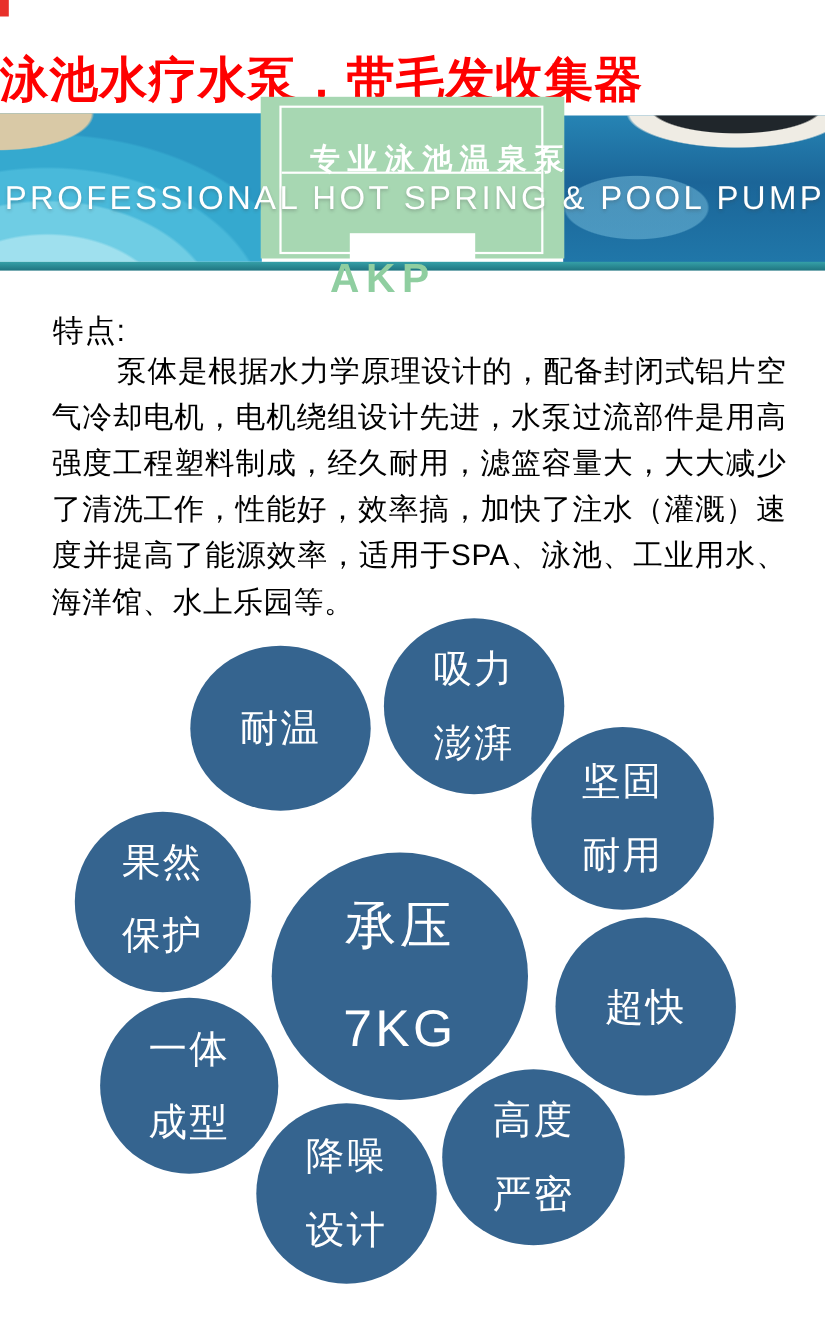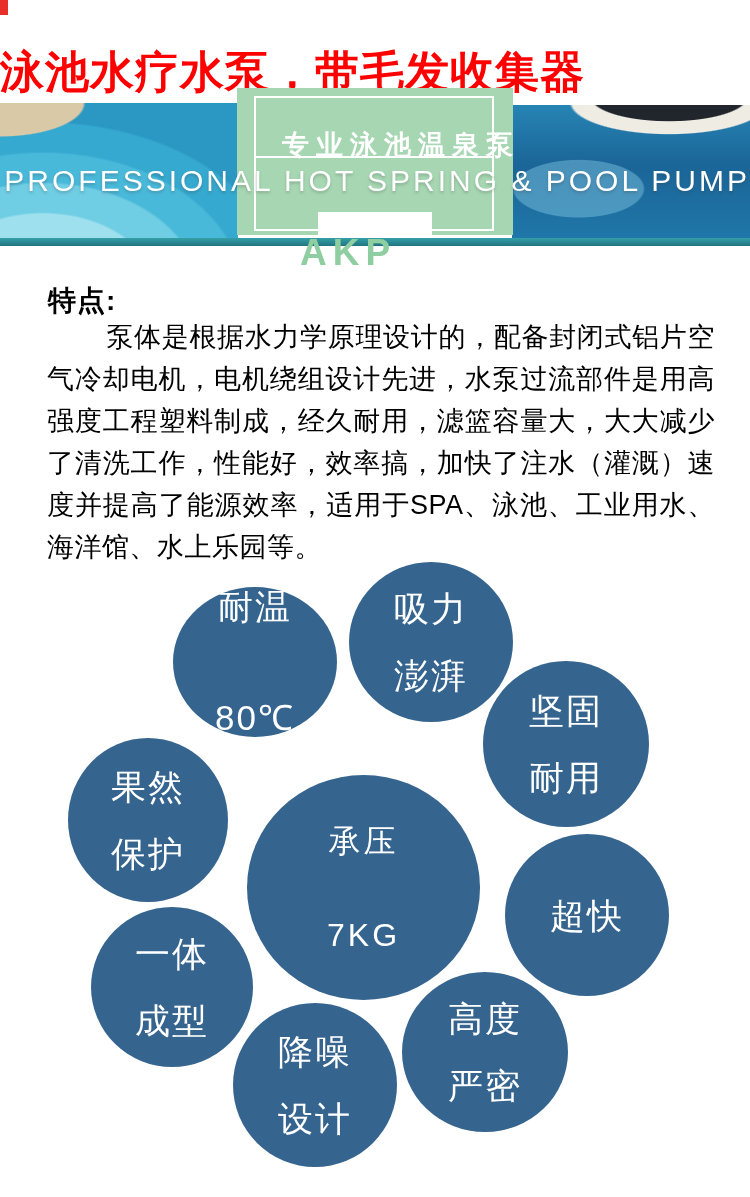--- a/index.html
+++ b/index.html
@@ -36,35 +36,35 @@
   .badge-title{position:absolute;left:237px;top:127px;width:328px;text-align:center;
     color:#fff;font-size:27px;font-weight:700;letter-spacing:7px;white-space:nowrap;}
   .banner-subtitle{position:absolute;left:0;top:164px;width:750px;text-align:right;
     color:#fff;font-size:30px;font-weight:400;letter-spacing:3px;white-space:nowrap;
     text-shadow:0 2px 3px rgba(60,60,60,.28);}
   .brand{position:absolute;left:0;top:232px;width:696px;text-align:center;
     color:#8fcea0;font-size:37px;font-weight:700;letter-spacing:6px;}
 
   
   .features-heading{position:absolute;left:48px;top:282px;color:#000;
-    font-size:28px;font-weight:700;letter-spacing:1px;}
+    font-size:28px;font-weight:400;letter-spacing:1px;}
   .features-text{position:absolute;left:47px;top:316px;width:668px;color:#000;
     font-size:27px;line-height:42px;font-weight:500;letter-spacing:.5px;
     text-indent:2.2em;text-align:justify;}
 
   
   .bubble{position:absolute;border-radius:50%;background:#35648f;color:#fff;
     display:flex;flex-direction:column;align-items:center;justify-content:center;
     text-align:center;}
   .bubble .l{font-size:35px;line-height:67px;letter-spacing:2px;font-weight:400;white-space:nowrap;}
-  .bubble.big .l{font-size:32px;line-height:94px;letter-spacing:3px;font-weight:500;}
+  .bubble.big .l{font-size:47px;line-height:94px;letter-spacing:3px;font-weight:500;}
   .b-nai-wen  {left:173px;top:587px;width:164px;height:150px;gap:44px;}
   .b-xi-li    {left:349px;top:562px;width:164px;height:160px;}
   .b-jian-gu  {left:483px;top:661px;width:166px;height:166px;}
-  .b-guo-ran  {left:68px; top:738px;width:160px;height:164px;}
+  .b-guo-ran  {left:68px; top:738px;width:160px;height:164px;font-family:Liberation Mono, monospace;}
   .b-cheng-ya {left:247px;top:775px;width:233px;height:225px;z-index:2;}
   .b-qi-dong  {left:505px;top:834px;width:164px;height:162px;}
   .b-yi-ti    {left:91px; top:907px;width:162px;height:160px;text-align:right;}
   .b-gao-du   {left:402px;top:972px;width:166px;height:160px;text-align:center;}
   .b-jiang-zao{left:233px;top:1003px;width:164px;height:164px;}
 </style>
 </head>
 <body>
 
 <div class="corner-tag" data-interactable="false"></div>
@@ -80,21 +80,20 @@
 <div class="banner-subtitle" data-interactable="false">PROFESSIONAL HOT SPRING &amp; POOL PUMP</div>
 <div class="badge-notch" data-interactable="false"></div>
 <div class="brand" data-interactable="false">AKP</div>
 
 <div class="features-heading" data-interactable="false">特点:</div>
 <div class="features-text" data-interactable="false">泵体是根据水力学原理设计的，配备封闭式铝片空气冷却电机，电机绕组设计先进，水泵过流部件是用高强度工程塑料制成，经久耐用，滤篮容量大，大大减少了清洗工作，性能好，效率搞，加快了注水（灌溉）速度并提高了能源效率，适用于SPA、泳池、工业用水、海洋馆、水上乐园等。</div>
 
 <div id="bubbles" data-interactable="false">
     <div class="bubble b-nai-wen" data-interactable="false">
       <div class="l" data-interactable="false">耐温</div>
-      <div class="l" data-interactable="false">80℃</div>
     </div>
     <div class="bubble b-xi-li" data-interactable="false">
       <div class="l" data-interactable="false">吸力</div>
       <div class="l" data-interactable="false">澎湃</div>
     </div>
     <div class="bubble b-jian-gu" data-interactable="false">
       <div class="l" data-interactable="false">坚固</div>
       <div class="l" data-interactable="false">耐用</div>
     </div>
     <div class="bubble b-guo-ran" data-interactable="false">

